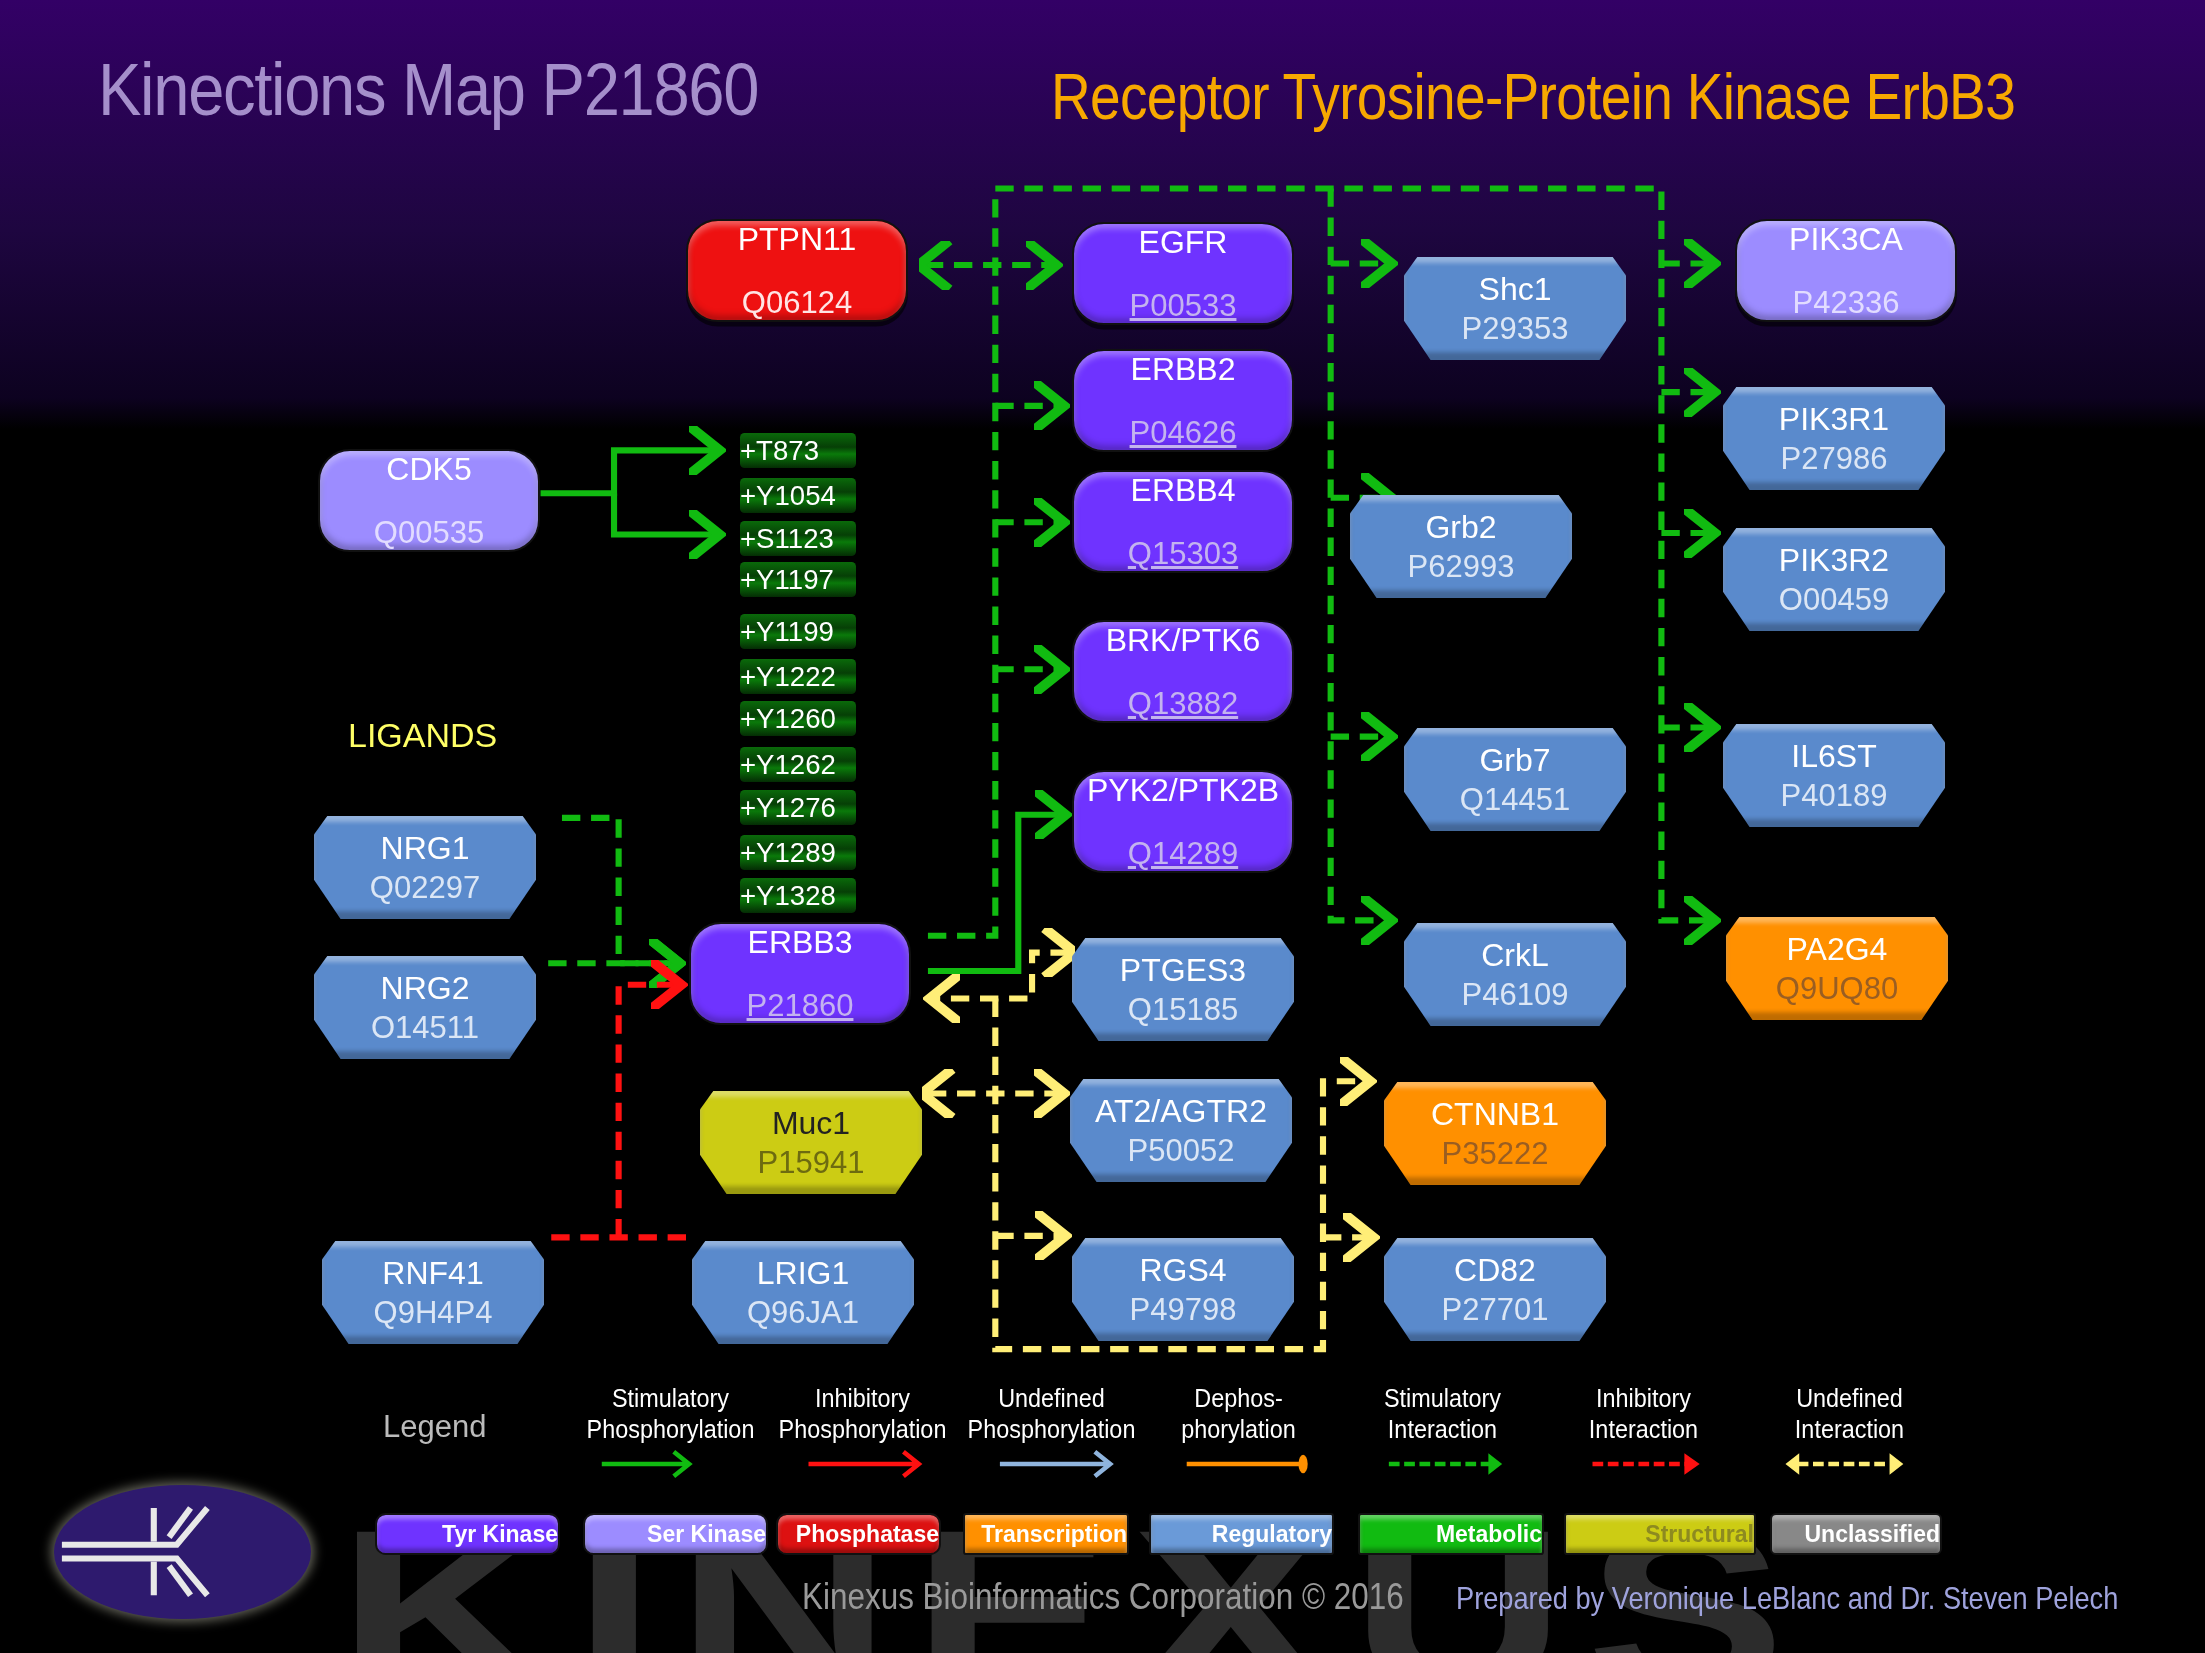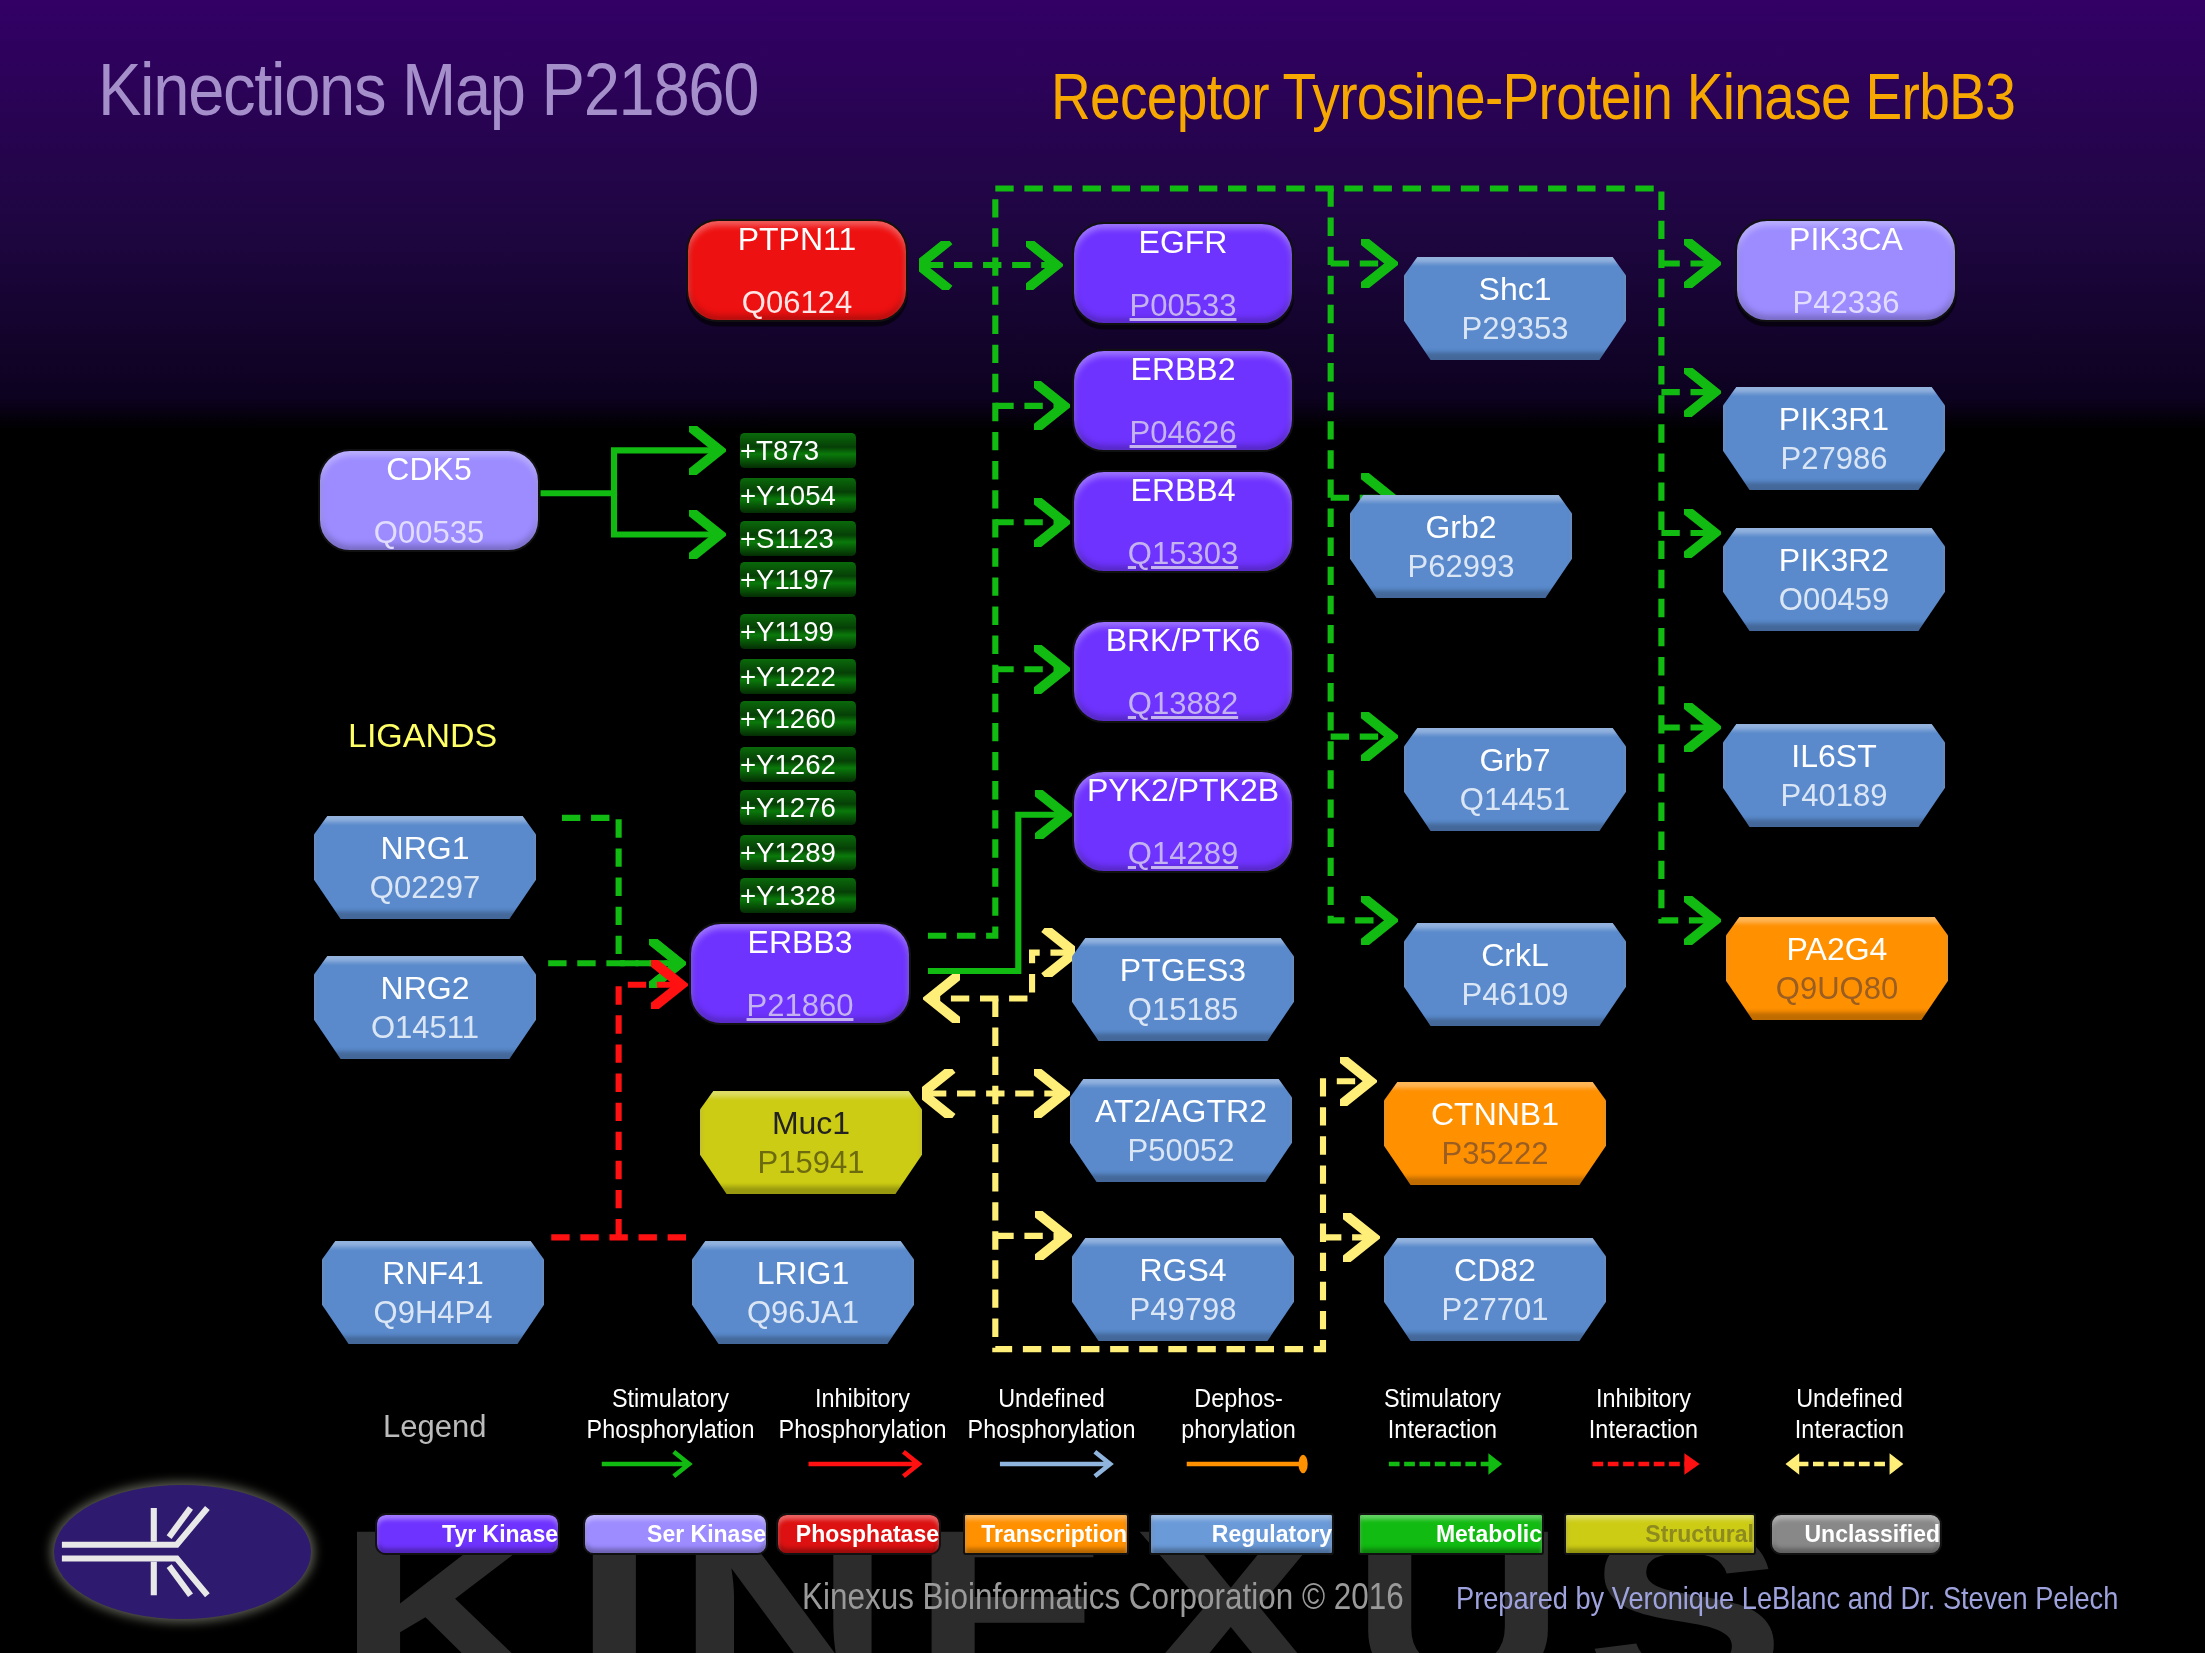--- a/index.html
+++ b/index.html
@@ -284,21 +284,21 @@
     </g>
   </svg>
 
   <div class="cat-badge" style="left:375px;background:#6f33ff">Tyr Kinase</div>
   <div class="cat-badge" style="left:583px;background:#9c8cff">Ser Kinase</div>
   <div class="cat-badge" style="left:776px;background:#dd1111;width:161px">Phosphatase</div>
   <div class="cat-badge" style="left:963px;background:#ff9000;width:162px;border-radius:3.1px">Transcription</div>
   <div class="cat-badge" style="left:1149px;background:#6a9ad8;width:181px;border-radius:3.1px">Regulatory</div>
   <div class="cat-badge" style="left:1358px;background:#11bb11;width:182px;border-radius:3.1px">Metabolic</div>
   <div class="cat-badge" style="left:1564px;background:#cccc14;color:#8d8a20;width:188px;border-radius:3.1px">Structural</div>
-  <div class="cat-badge" style="left:1770px;background:#888;width:168px;border-radius:11px">Unclassified</div>
+  <div class="cat-badge" style="left:1770px;background:#888;width:168px;border-radius:6px">Unclassified</div>
 
   <div class="abs logo">
     <svg viewBox="0 0 335 175" width="257" height="134">
       <g stroke="#e8e8e8" stroke-width="8" fill="none">
         <line x1="130" y1="30" x2="130" y2="74"></line>
         <line x1="130" y1="100" x2="130" y2="144"></line>
         <path d="M10,78 L160,78 L200,30"></path>
         <path d="M10,96 L160,96 L200,144"></path>
         <line x1="178" y1="30" x2="150" y2="68"></line>
         <line x1="178" y1="144" x2="150" y2="106"></line>

